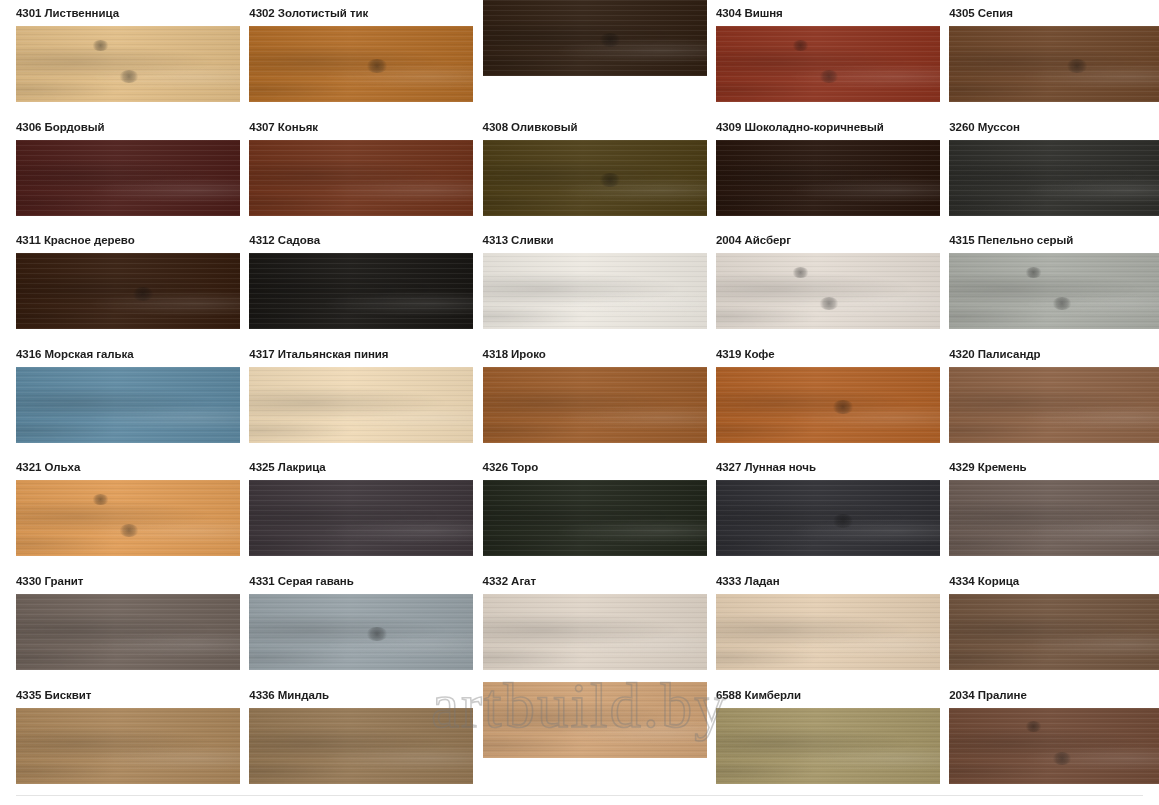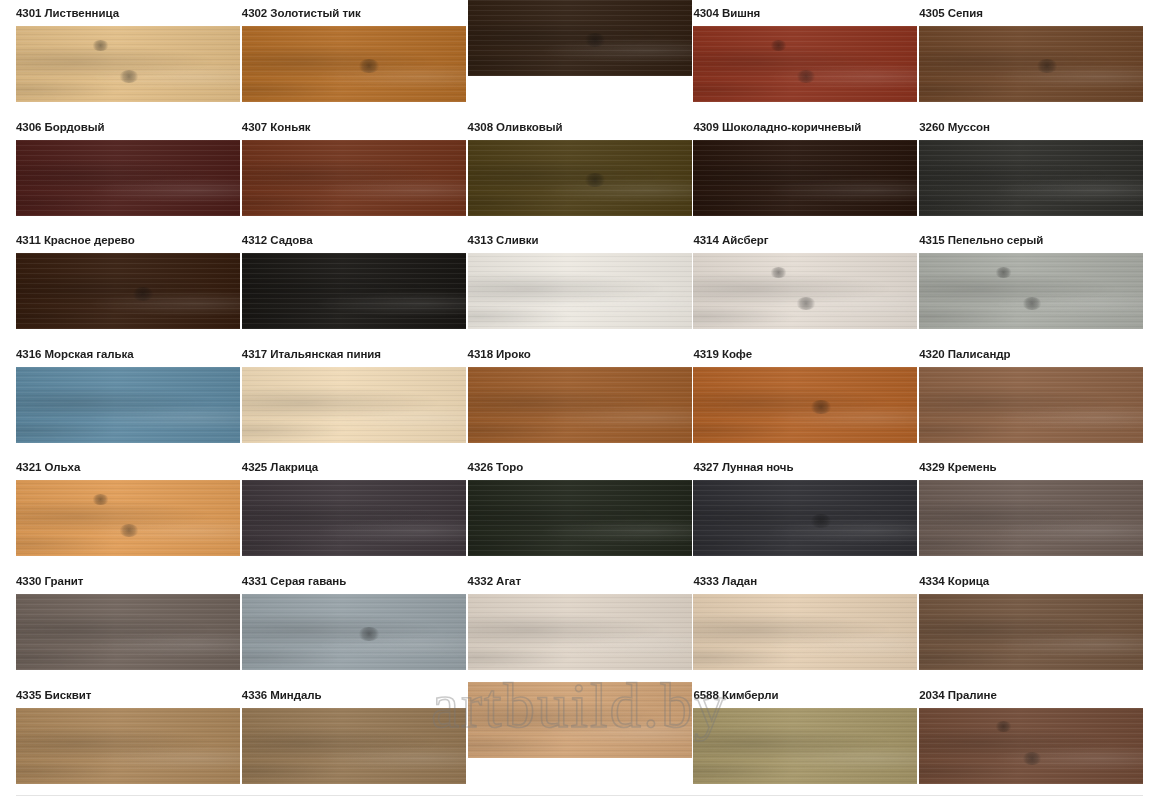--- a/index.html
+++ b/index.html
@@ -53,20 +53,21 @@
   .swatch-grid {
     position: relative;
     z-index: 1;
     padding: 0;
     margin: 0;
   }
   .swatch-row {
     display: flex;
     height: 113.6px;
     align-items: flex-start;
+    justify-content: space-between;
   }
   .swatch-cell {
     width: 225.8px;
     box-sizing: border-box;
     display: flex;
     flex-direction: column;
   }
   .swatch-label {
     font-size: 11.5px;
     font-weight: 700;
@@ -204,21 +205,21 @@
         </div>
         <div class="swatch-cell">
           <div class="swatch-label">4312 Садова</div>
           <div class="swatch-chip" style="background-color: rgb(21, 19, 16);"></div>
         </div>
         <div class="swatch-cell">
           <div class="swatch-label">4313 Сливки</div>
           <div class="swatch-chip" style="background-color: rgb(236, 232, 224);"></div>
         </div>
         <div class="swatch-cell">
-          <div class="swatch-label">4314 Айсберг</div>
+          <div class="swatch-label">2004 Айсберг</div>
           <div class="swatch-chip knot-b" style="background-color: rgb(227, 219, 210);">
             <span class="knot" style="left: 34%; top: 18%; width: 17px; height: 11px;"></span>
             <span class="knot" style="left: 46%; top: 58%; width: 20px; height: 13px;"></span>
           </div>
         </div>
         <div class="swatch-cell">
           <div class="swatch-label">4315 Пепельно серый</div>
           <div class="swatch-chip knot-b" style="background-color: rgb(168, 171, 164);">
             <span class="knot" style="left: 34%; top: 18%; width: 17px; height: 11px;"></span>
             <span class="knot" style="left: 46%; top: 58%; width: 20px; height: 13px;"></span>

